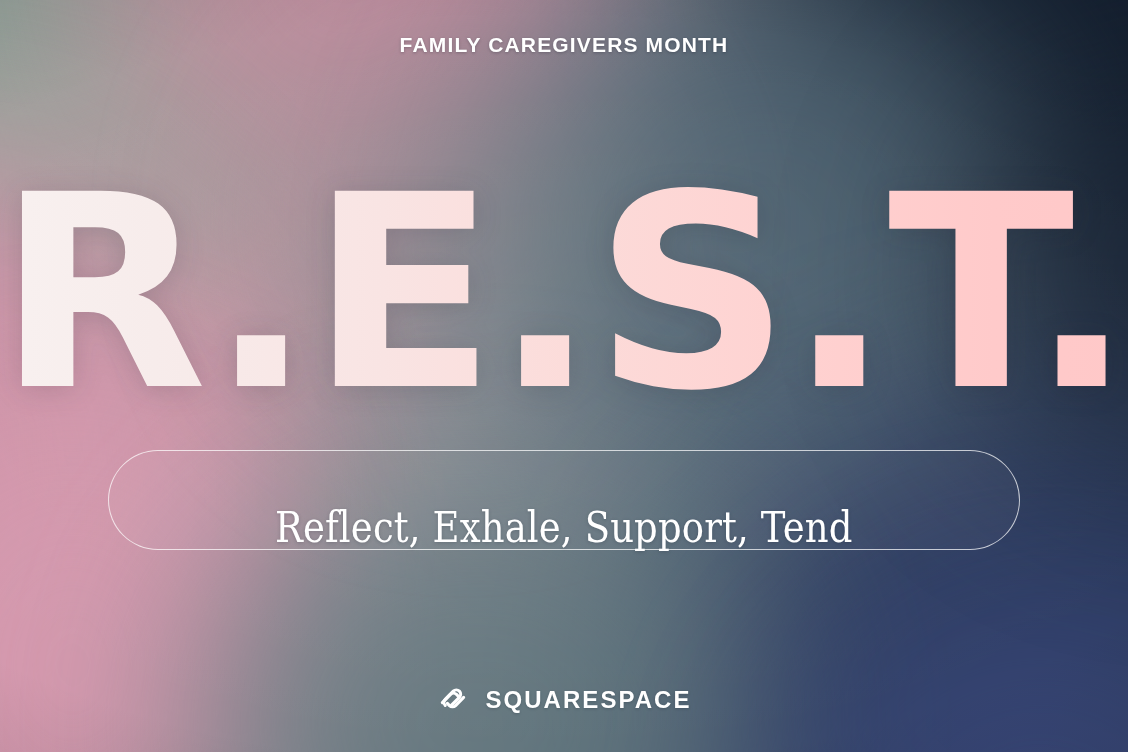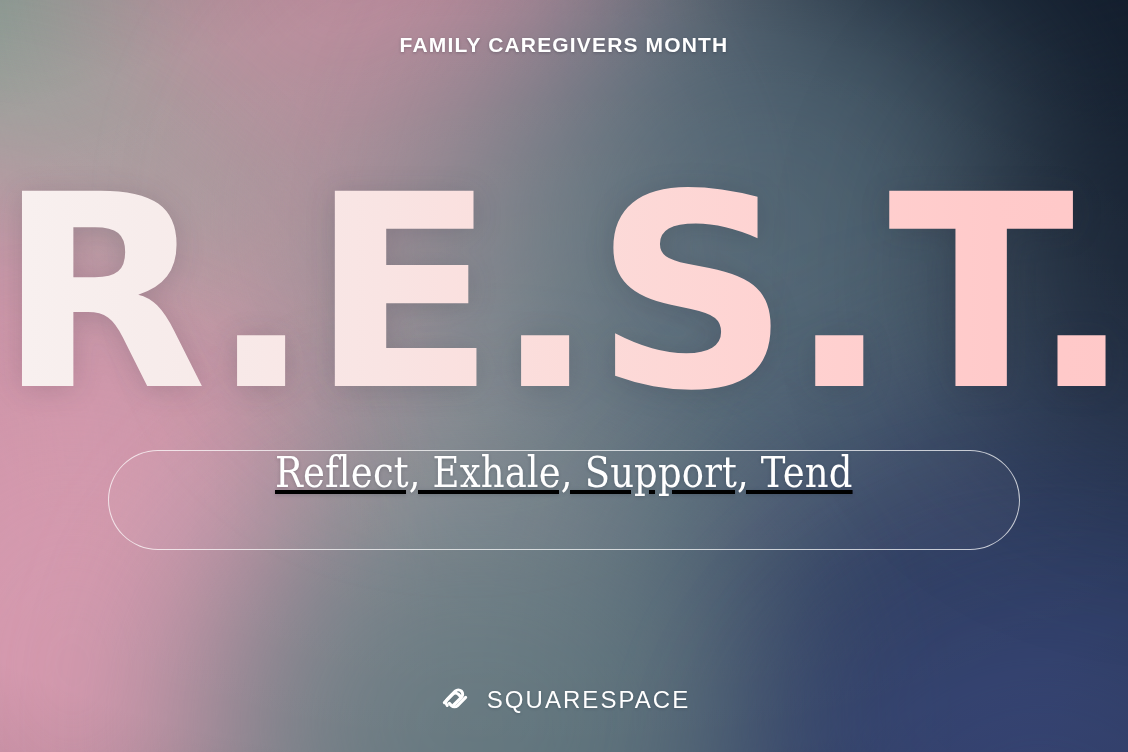--- a/index.html
+++ b/index.html
@@ -124,23 +124,22 @@
     position: absolute;
     left: 108px;
     top: 450px;
     width: 912px;
     height: 100px;
     box-sizing: border-box;
     border: 1px solid rgba(255,255,255,0.72);
     border-radius: 52px;
     background: rgba(255,255,255,0.035);
     display: flex;
-    align-items: flex-start;
+    align-items: flex-end;
     justify-content: center;
-    text-decoration: underline;
   }
 
   .pill-text {
     font-family: "DejaVu Serif", "Liberation Serif", serif;
     font-weight: 400;
     font-size: 43px;
     line-height: 1;
     color: #ffffff;
     letter-spacing: 0.004em;
     transform: scaleX(0.86);
@@ -162,21 +161,21 @@
   .sqsp-mark {
     width: 34px;
     height: 34px;
     display: block;
     flex: 0 0 auto;
   }
 
   .sqsp-word {
     color: #ffffff;
     font-size: 24px;
-    font-weight: 400;
+    font-weight: 700;
     letter-spacing: 0.085em;
     line-height: 1;
     text-shadow: 0 1px 3px rgba(20,26,40,0.22);
   }
 </style>
 </head>
 <body>
 
 <div id="canvas">
 

